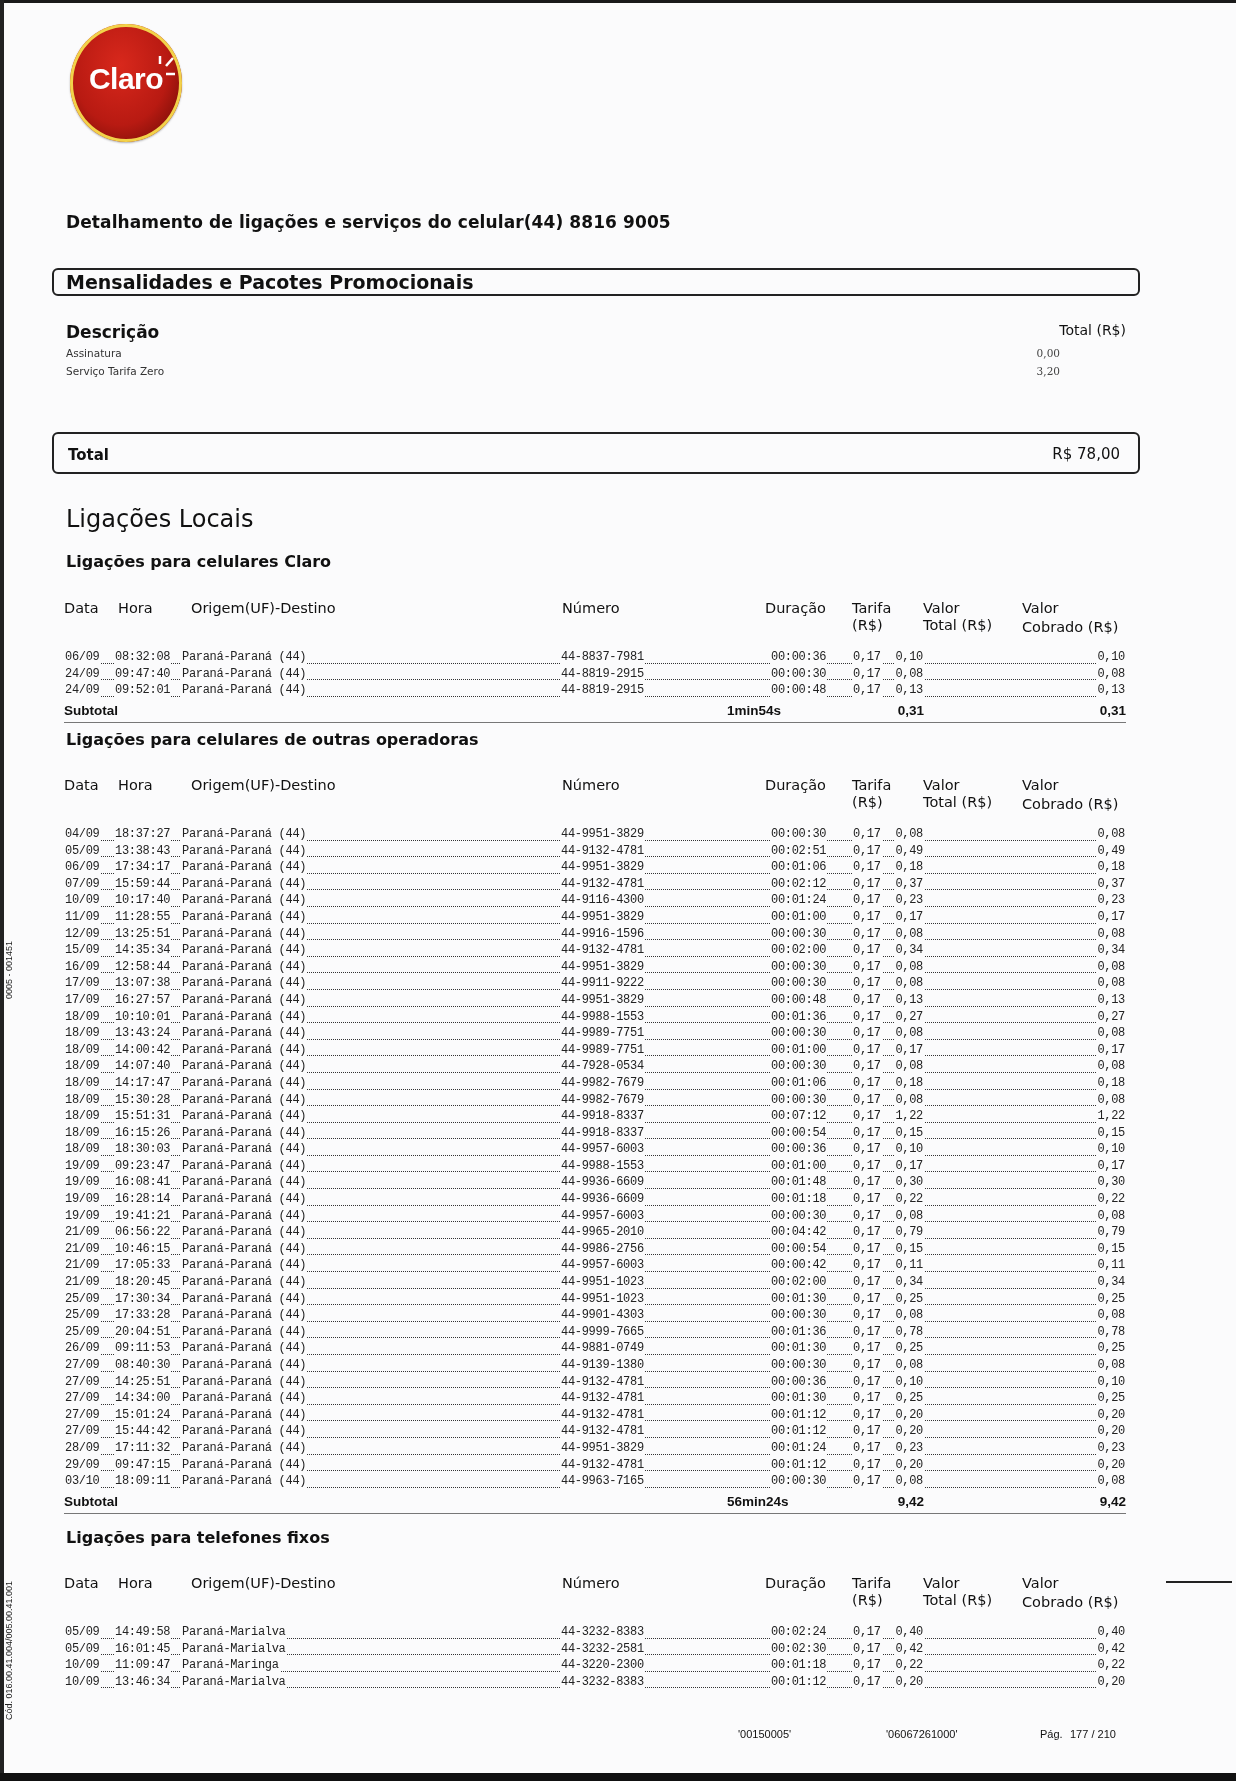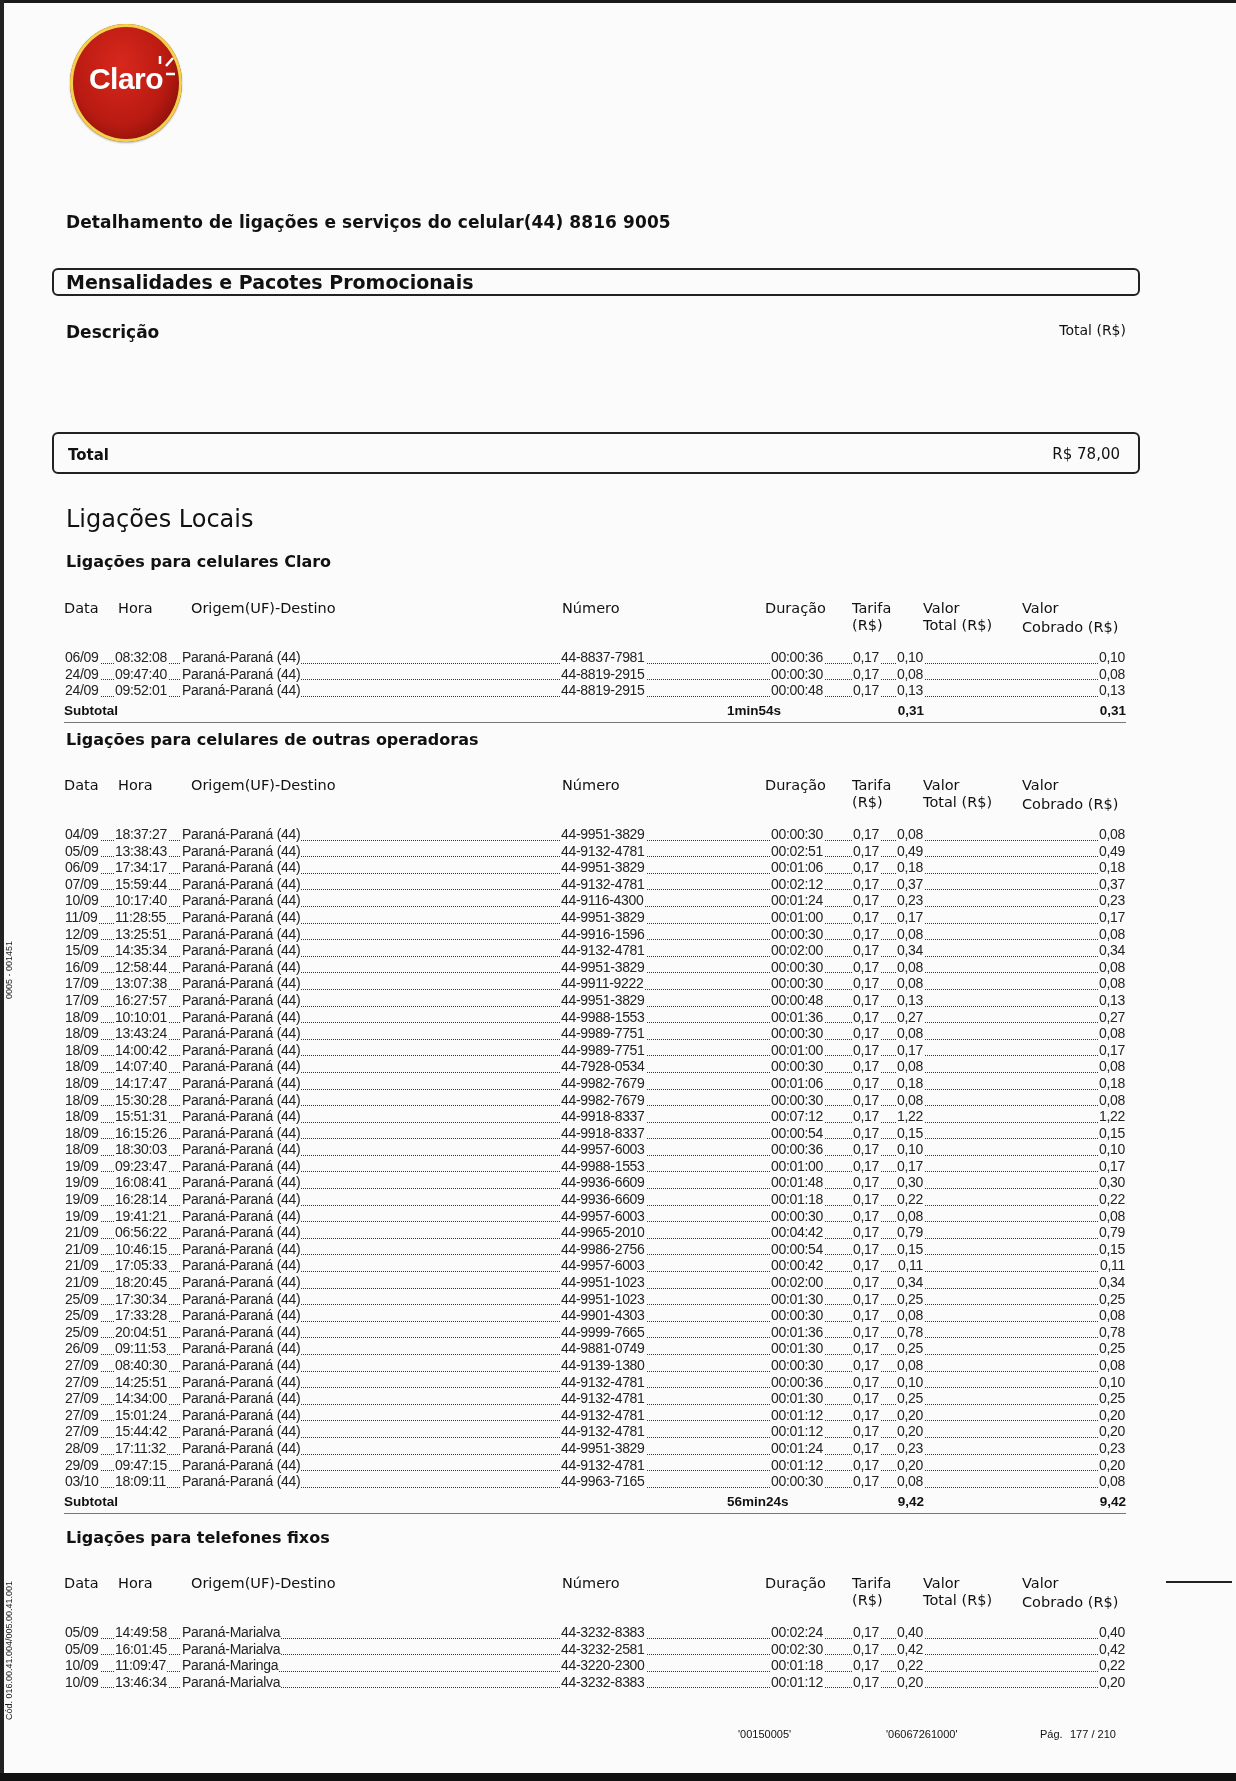--- a/index.html
+++ b/index.html
@@ -45,21 +45,21 @@
   .total-value { position:absolute; right:18px; top:11px; font-size:15px; }
 
   .h-locais { position:absolute; left:66px; top:505px; font-size:24px; font-weight:normal; }
 
   .sub-h { position:absolute; left:66px; font-size:16px; font-weight:600; }
 
   .table { position:absolute; left:64px; width:1062px; }
   .thead { position:relative; height:50px; font-size:14.5px; }
   .thead span { position:absolute; line-height:17px; }
   .row {
-    position:relative; height:16.6px; font-size:14px; font-family:Liberation Sans, sans-serif;
+    position:relative; height:16.6px; font-size:12px; font-family:Liberation Mono, monospace;
     color:#222; letter-spacing:-0.3px;
   }
   .row::before {
     content:""; position:absolute; left:0; right:0; bottom:3px; border-bottom:1.5px dotted #333;
   }
   .row span { position:absolute; top:0; background:#fbfbfc; padding:0 1px; line-height:15px; }
   .c-data { left:0; }
   .c-hora { left:50px; }
   .c-orig { left:117px; }
   .c-num { left:496px; }
@@ -106,20 +106,22 @@
 <div class="title">Detalhamento de ligações e serviços do celular(44) 8816 9005</div>
 
 <div class="section-box mensal-box">
   <div class="mensal-title">Mensalidades e Pacotes Promocionais</div>
 </div>
 
 <div class="desc-head">Descrição</div>
 <div class="desc-total-head">Total (R$)</div>
 
 <div class="desc-list">
+  <div class="desc-row"><span>Assinatura</span><span class="val" style="right:66px">0,00</span></div>
+  <div class="desc-row"><span>Serviço Tarifa Zero</span><span class="val" style="right:66px">3,20</span></div>
 </div>
 
 <div class="section-box total-box">
   <div class="total-label">Total</div>
   <div class="total-value">R$ 78,00</div>
 </div>
 
 <div class="h-locais">Ligações Locais</div>
 
 <div class="sub-h" style="top:552px">Ligações para celulares Claro</div>

